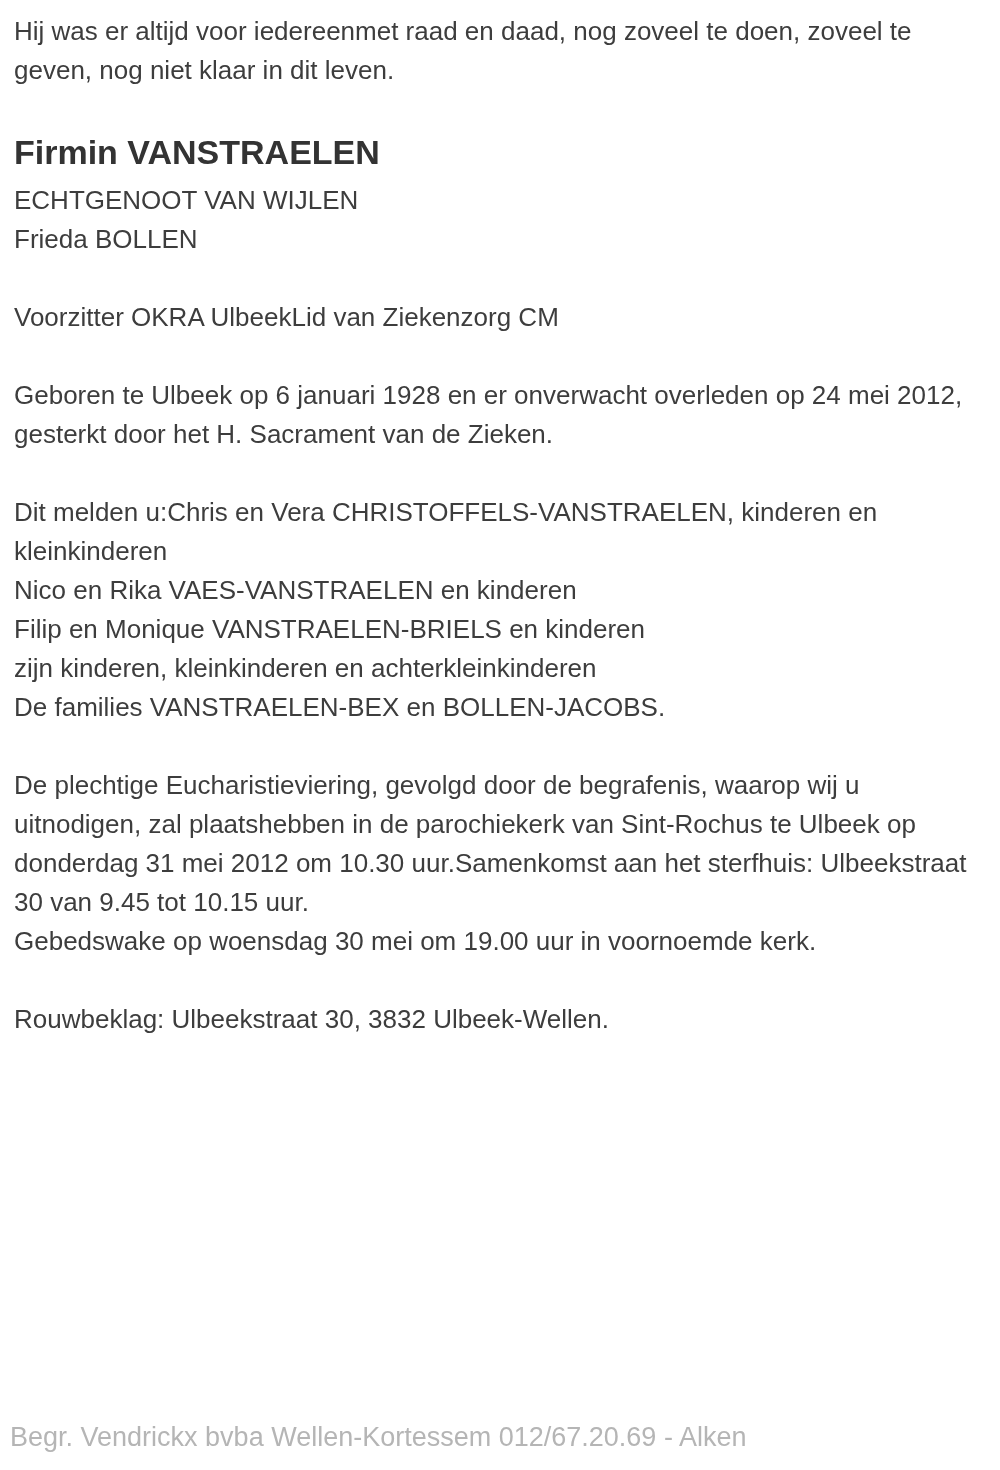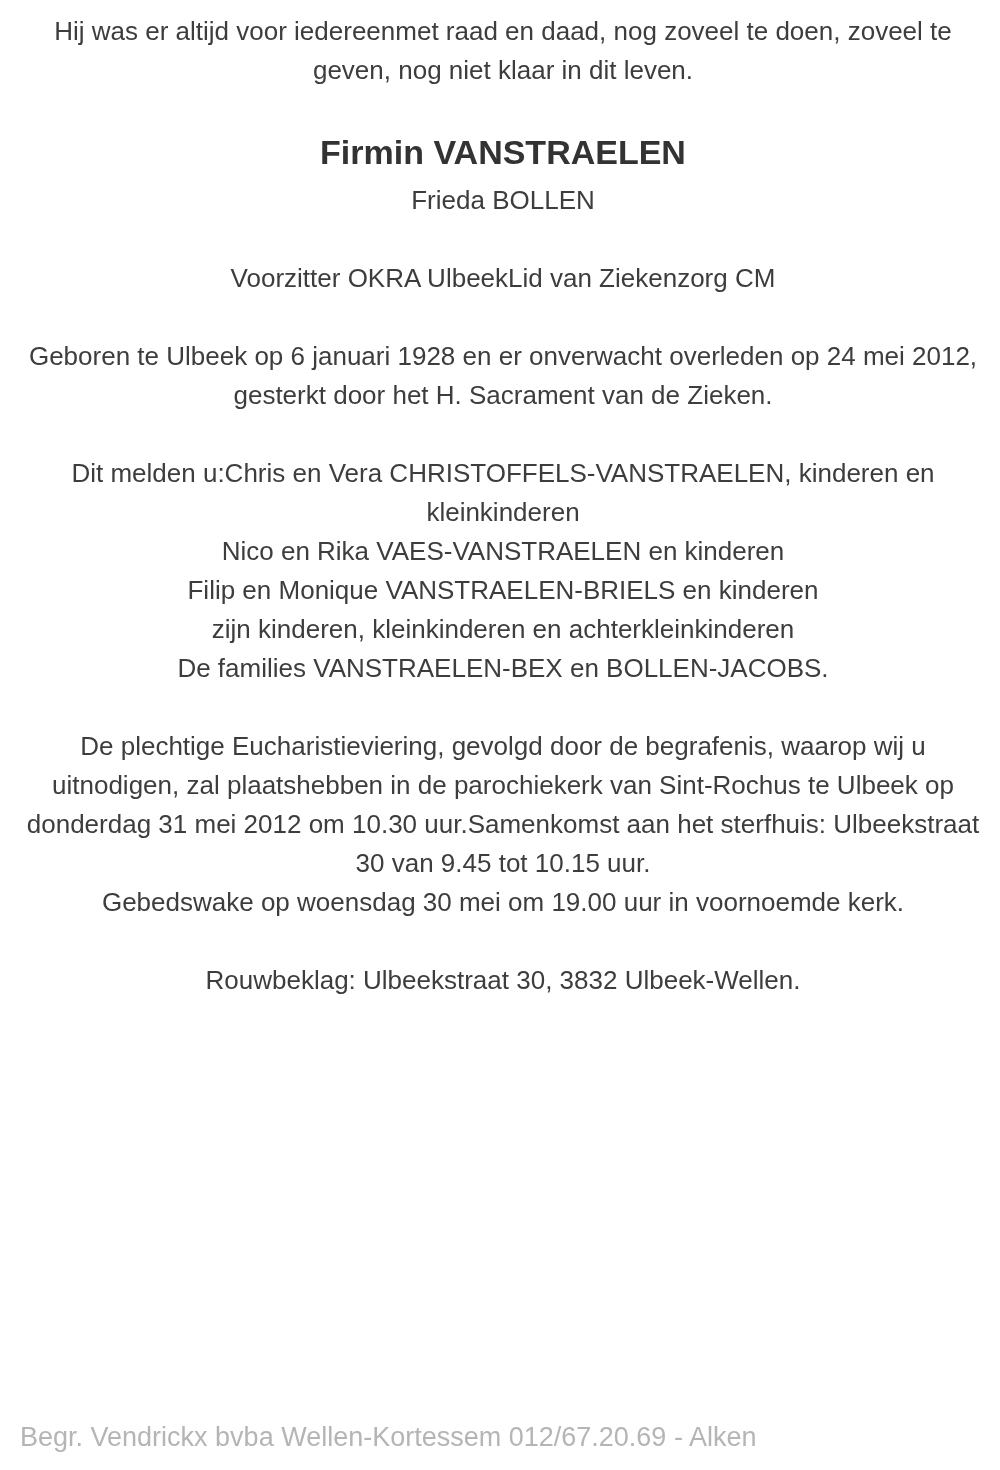--- a/index.html
+++ b/index.html
@@ -14,51 +14,51 @@
     font-family: "Liberation Sans", sans-serif;
     color: #3d3d3d;
     overflow: hidden;
   }
   .content {
     padding: 12px 16px 0 10px;
     font-size: 26px;
     line-height: 39px;
   }
   .block {
-    margin: 0 0 39px 12px;
-    text-align: center;
+    margin: 0 0 39px 4px;
   }
   .line {
     display: block;
   }
   .name-heading {
     font-size: 34px;
     font-weight: bold;
     line-height: 46px;
     margin: 0 0 6px 0;
     color: #333333;
   }
   .footer {
     position: absolute;
-    left: 20px;
+    left: 10px;
     bottom: 16px;
     font-size: 27px;
     line-height: 34px;
     color: #b5b5b5;
   }
 </style>
 </head>
 <body>
 
 <div class="content">
 
   <p class="block">Hij was er altijd voor iedereenmet raad en daad, nog zoveel te doen, zoveel te geven, nog niet klaar in dit leven.</p>
 
   <div class="block">
     <h1 class="name-heading">Firmin VANSTRAELEN</h1>
+    <span class="line">ECHTGENOOT VAN WIJLEN</span>
     <span class="line">Frieda BOLLEN</span>
   </div>
 
   <div class="block">
     <span class="line">Voorzitter OKRA UlbeekLid van Ziekenzorg CM</span>
   </div>
 
   <p class="block">Geboren te Ulbeek op 6 januari 1928 en er onverwacht overleden op 24 mei 2012, gesterkt door het H. Sacrament van de Zieken.</p>
 
   <div class="block">

